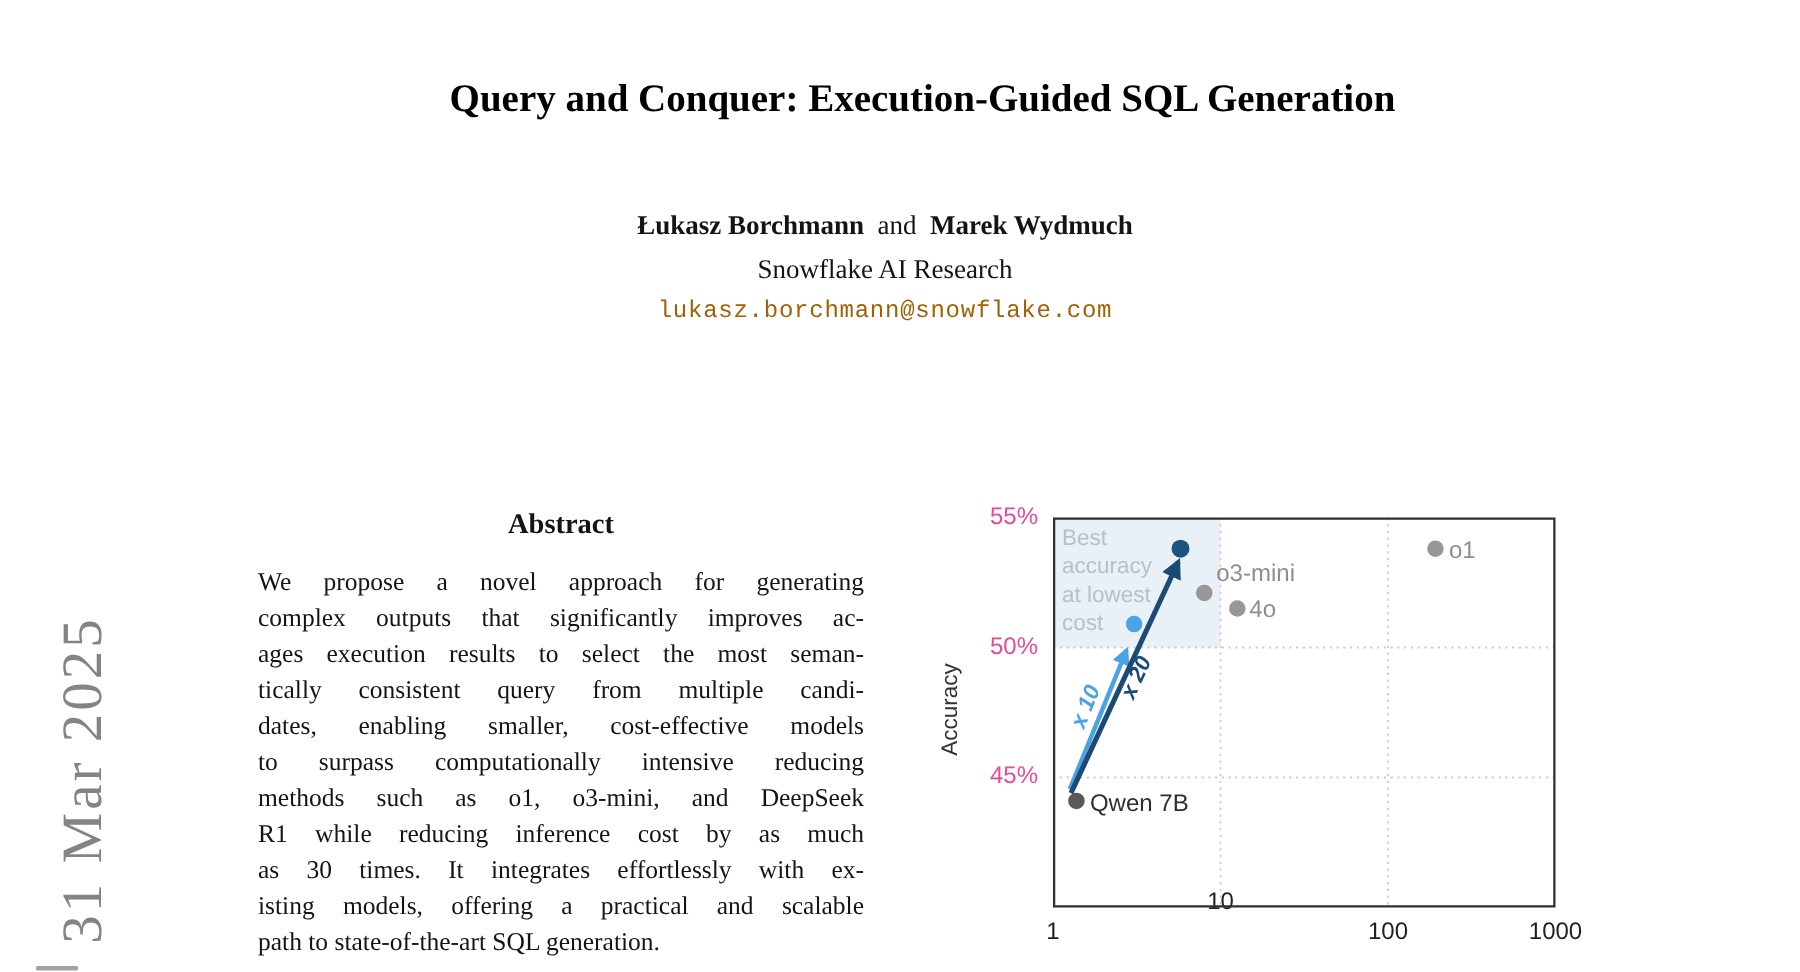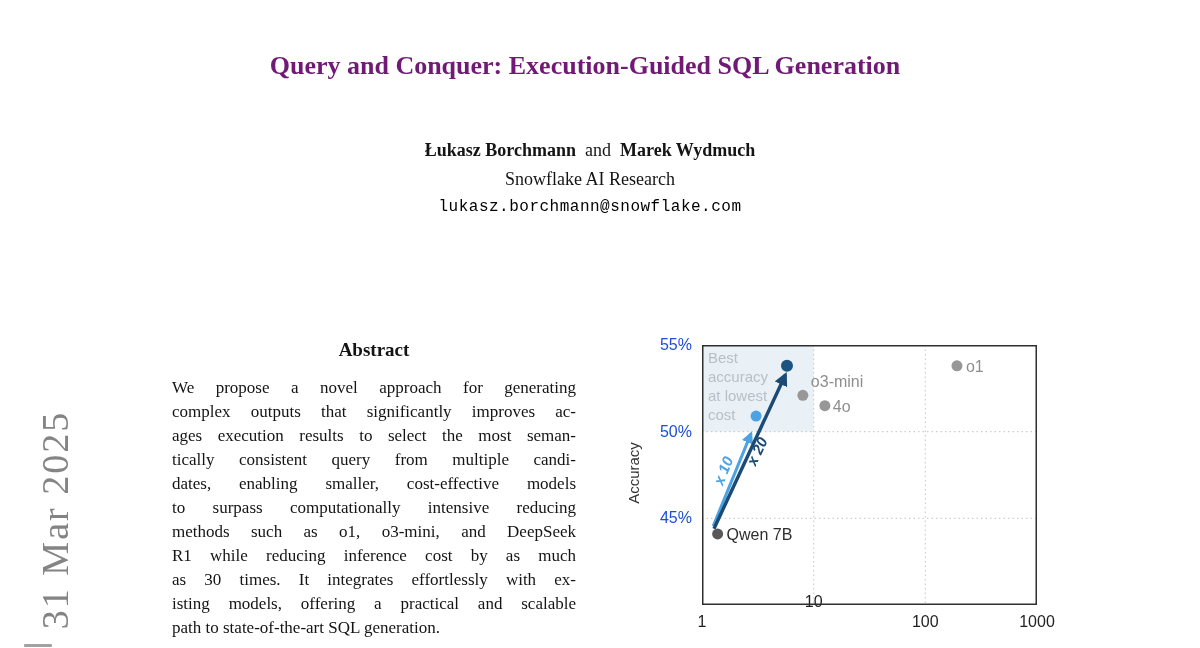--- a/index.html
+++ b/index.html
@@ -27,38 +27,39 @@
     white-space:nowrap;
   }
   .arxiv-stamp-partial{
     position:absolute;left:24px;top:644px;
     width:28px;height:3px;background:#a2a2a2;border-radius:1px;
   }
   
   .title{
     position:absolute;left:0;top:51px;width:1170px;
     margin:0;text-align:center;
-    font-size:26px;font-weight:bold;color:#701a75;
+    font-size:26px;font-weight:bold;color:#000000;
     font-family:"Liberation Serif", serif;
+    padding-left:30px;
   }
   .authors{
     position:absolute;left:0;top:140px;width:1180px;
     text-align:center;font-size:18px;
   }
   .authors .author{font-weight:bold;}
   .authors .and{margin:16px 9px;font-weight:normal;}
   .affiliation{
     position:absolute;left:0;top:169px;width:1180px;
     text-align:center;font-size:18px;
   }
   .email{
     position:absolute;left:0;top:198px;width:1180px;
     text-align:center;
     font-family:"Liberation Mono", monospace;
-    font-size:16px;letter-spacing:0.5px;color:#000000;
+    font-size:16px;letter-spacing:0.5px;color:#a16207;
   }
   
   .abstract-heading{
     position:absolute;left:172px;top:339px;width:404px;
     text-align:center;font-size:19px;font-weight:bold;
   }
   .abstract-body{
     position:absolute;left:172px;top:376px;width:404px;
     font-size:17px;
   }
@@ -72,21 +73,21 @@
   .y-axis-label{
     position:absolute;left:574px;top:463px;width:120px;height:20px;
     transform:rotate(-90deg);transform-origin:center center;
     font-family:"Liberation Sans", sans-serif;
     font-size:15px;color:#333;text-align:center;line-height:20px;
   }
   .y-tick{
     position:absolute;width:60px;height:20px;line-height:20px;
     text-align:right;
     font-family:"Liberation Sans", sans-serif;
-    font-size:16px;color:#1d4ed8;
+    font-size:16px;color:#ec4899;
   }
   .x-tick{
     position:absolute;width:80px;height:20px;line-height:20px;
     text-align:center;
     font-family:"Liberation Sans", sans-serif;
     font-size:16px;color:#1f1f1f;
   }
   #plot{position:absolute;left:702px;top:345px;overflow:visible;}
   #plot text{font-family:"Liberation Sans", sans-serif;}
   .pt-label{font-size:16px;}

